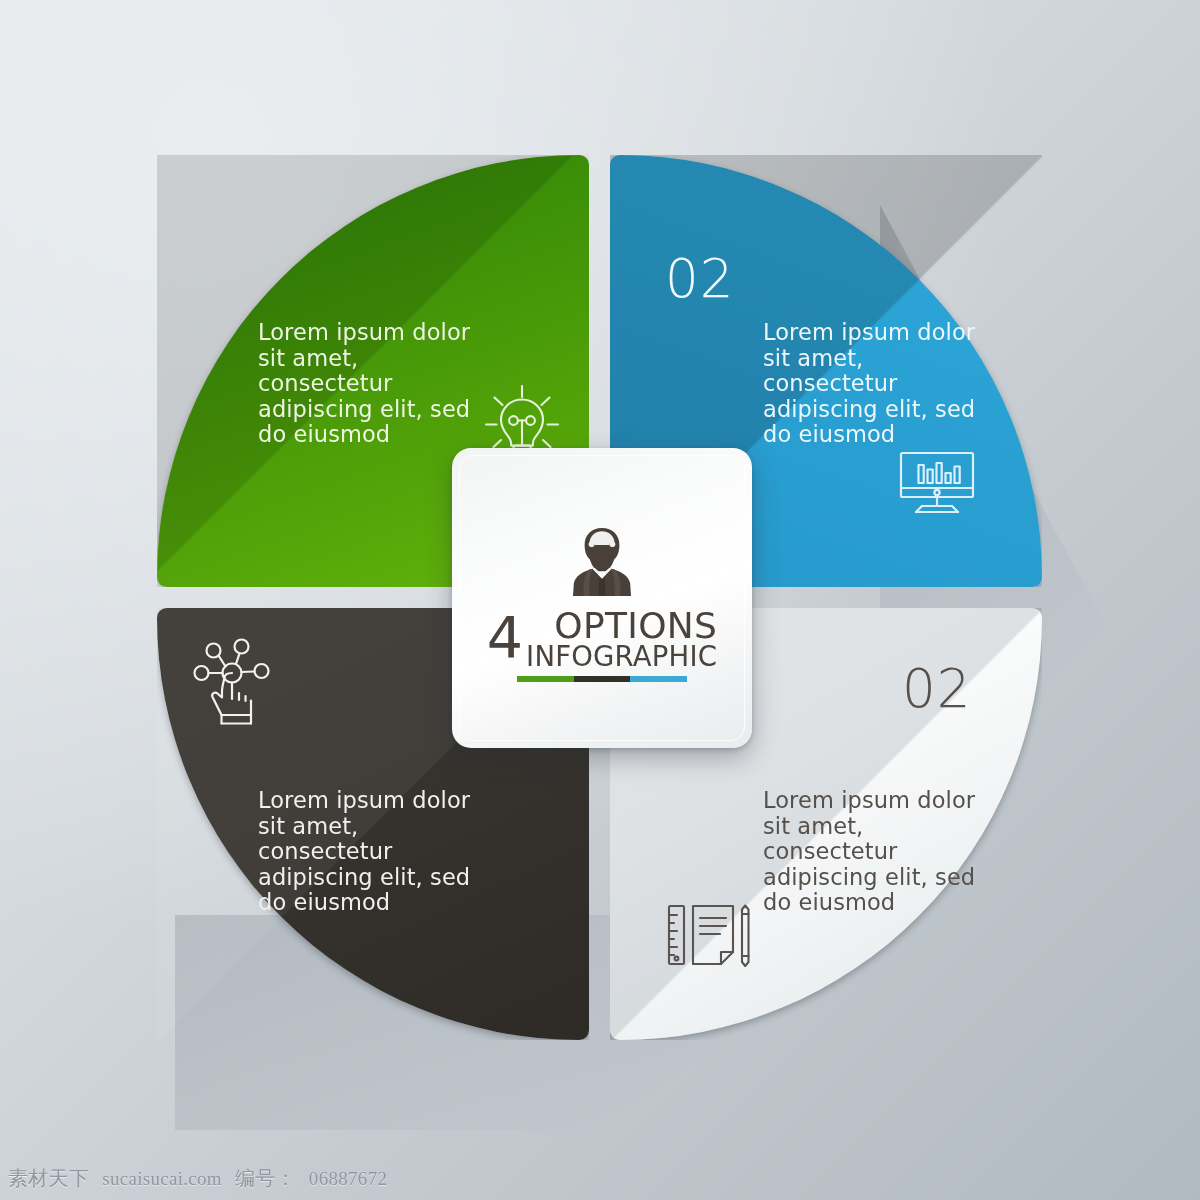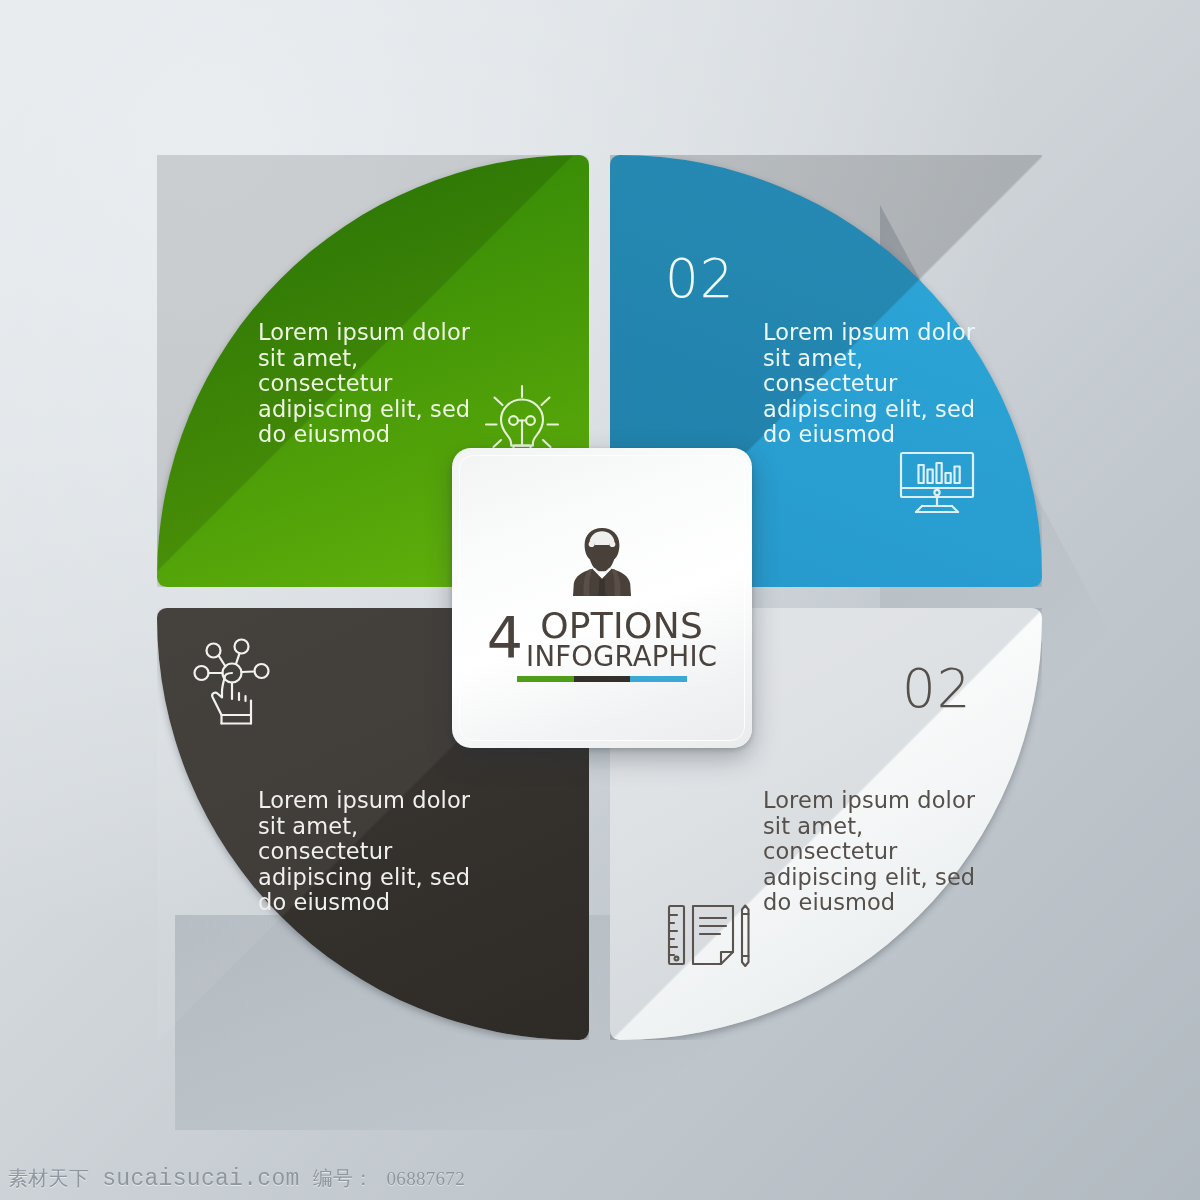--- a/index.html
+++ b/index.html
@@ -123,42 +123,42 @@
   }
   #avatar{margin-top:6px;margin-bottom:2px;}
   #brand{
     display:flex;align-items:flex-start;justify-content:center;
     color:#4a423c;
   }
   #brand-4{
     font-size:57px;line-height:50px;font-weight:400;
     color:#4a423c;margin-right:3px;position:relative;top:4px;
   }
-  #brand-words{display:flex;flex-direction:column;align-items:center;}
+  #brand-words{display:flex;flex-direction:column;align-items:flex-end;}
   #brand-options{
     font-size:36px;line-height:33px;letter-spacing:.3px;color:#4a423c;font-weight:400;
   }
   #brand-infographic{
     font-size:27.5px;line-height:28px;letter-spacing:.2px;color:#4a423c;font-weight:400;
   }
   #brandbar{
     display:flex;width:170px;height:6px;margin-top:6px;
   }
   #brandbar i{display:block;flex:1 1 0;height:100%;}
 
   
   #watermark{
     position:absolute;left:8px;bottom:8px;
     display:flex;align-items:center;gap:13px;
     font-size:20px;color:#8e979f;
     text-shadow:0 1px 0 rgba(255,255,255,.55);
     letter-spacing:.3px;
   }
   #watermark span{white-space:nowrap;}
-  #wm-site{font-family:Liberation Mono, monospace;font-size:23px;}
+  #wm-site{font-family:Liberation Serif, serif;font-size:19px;}
   #wm-code{font-family:Liberation Serif, serif;font-size:19px;}
 </style>
 </head>
 <body>
 
 <div id="stage">
 
   <div class="castshadow" id="cast-tr"></div>
   <div class="castshadow" id="cast-bl"></div>
 

